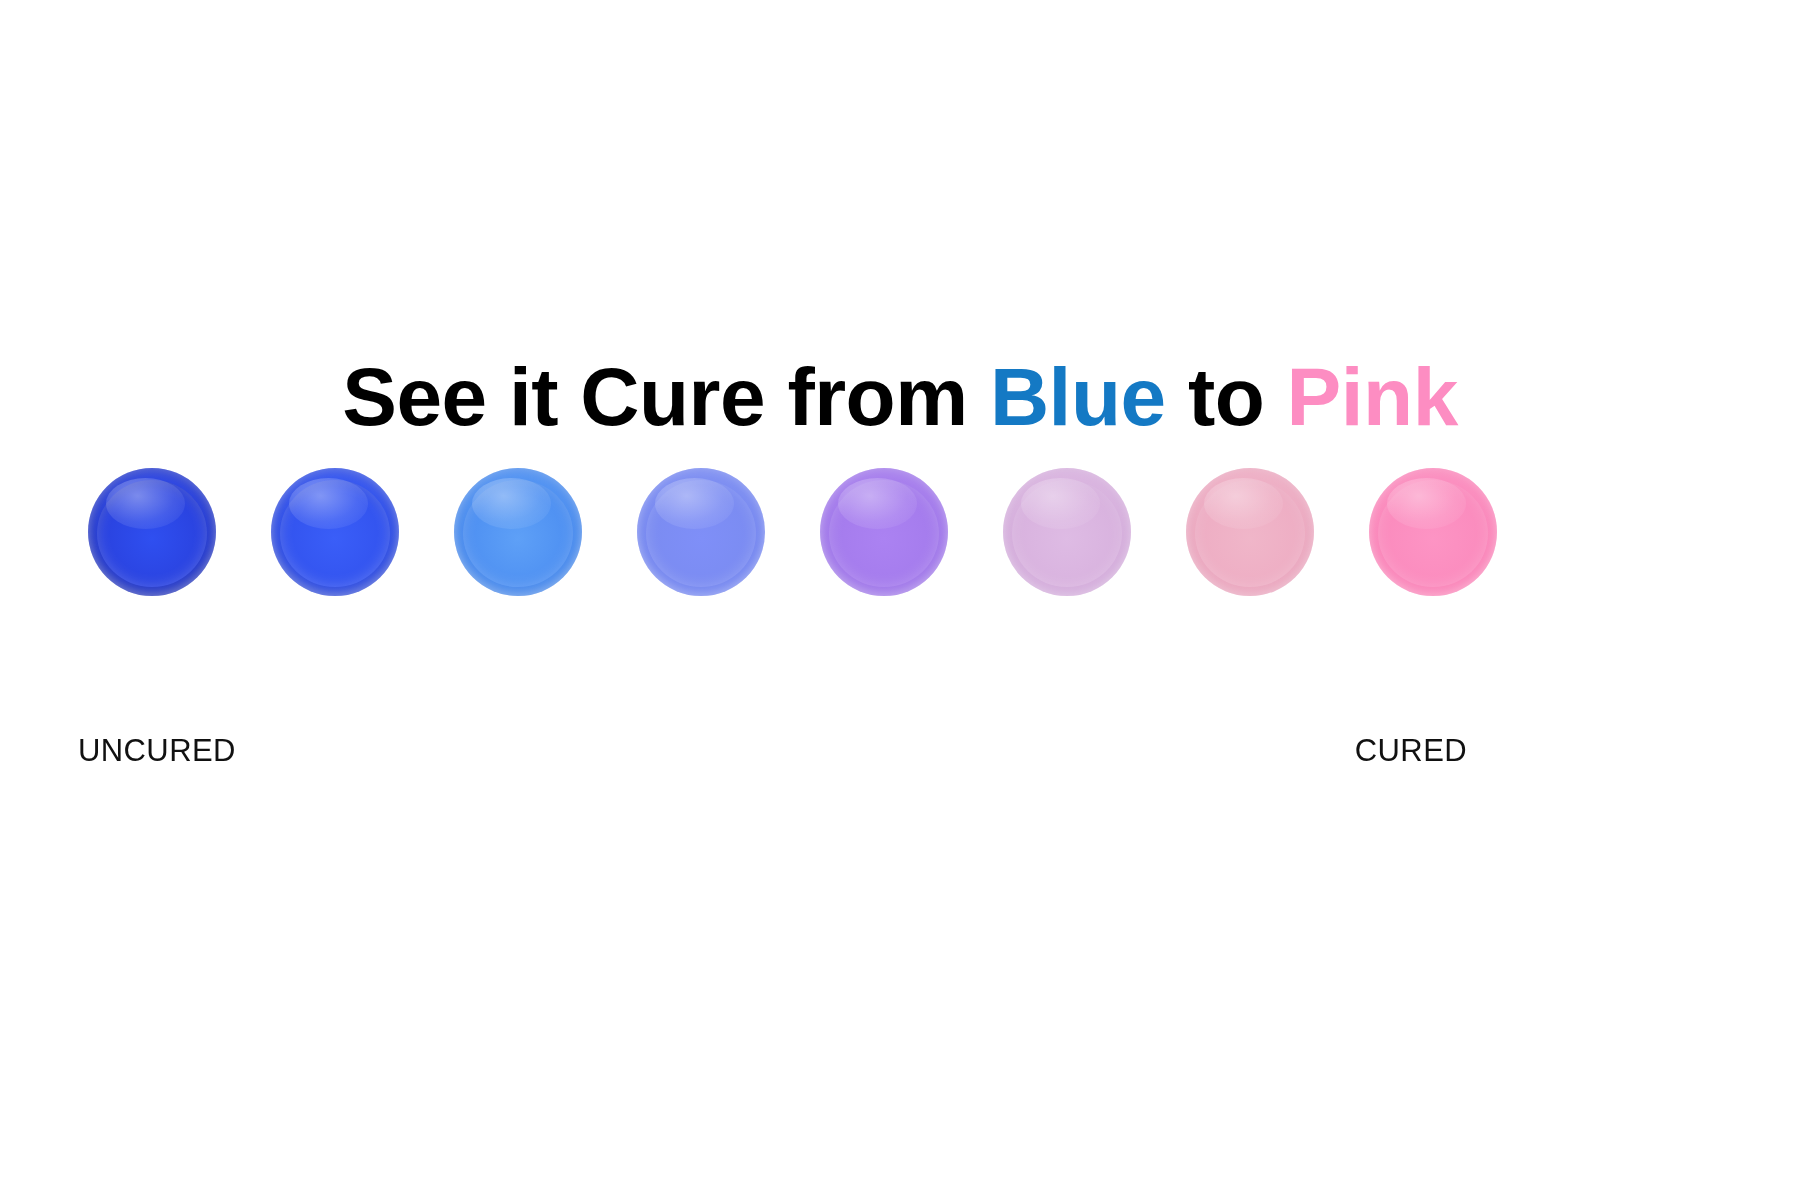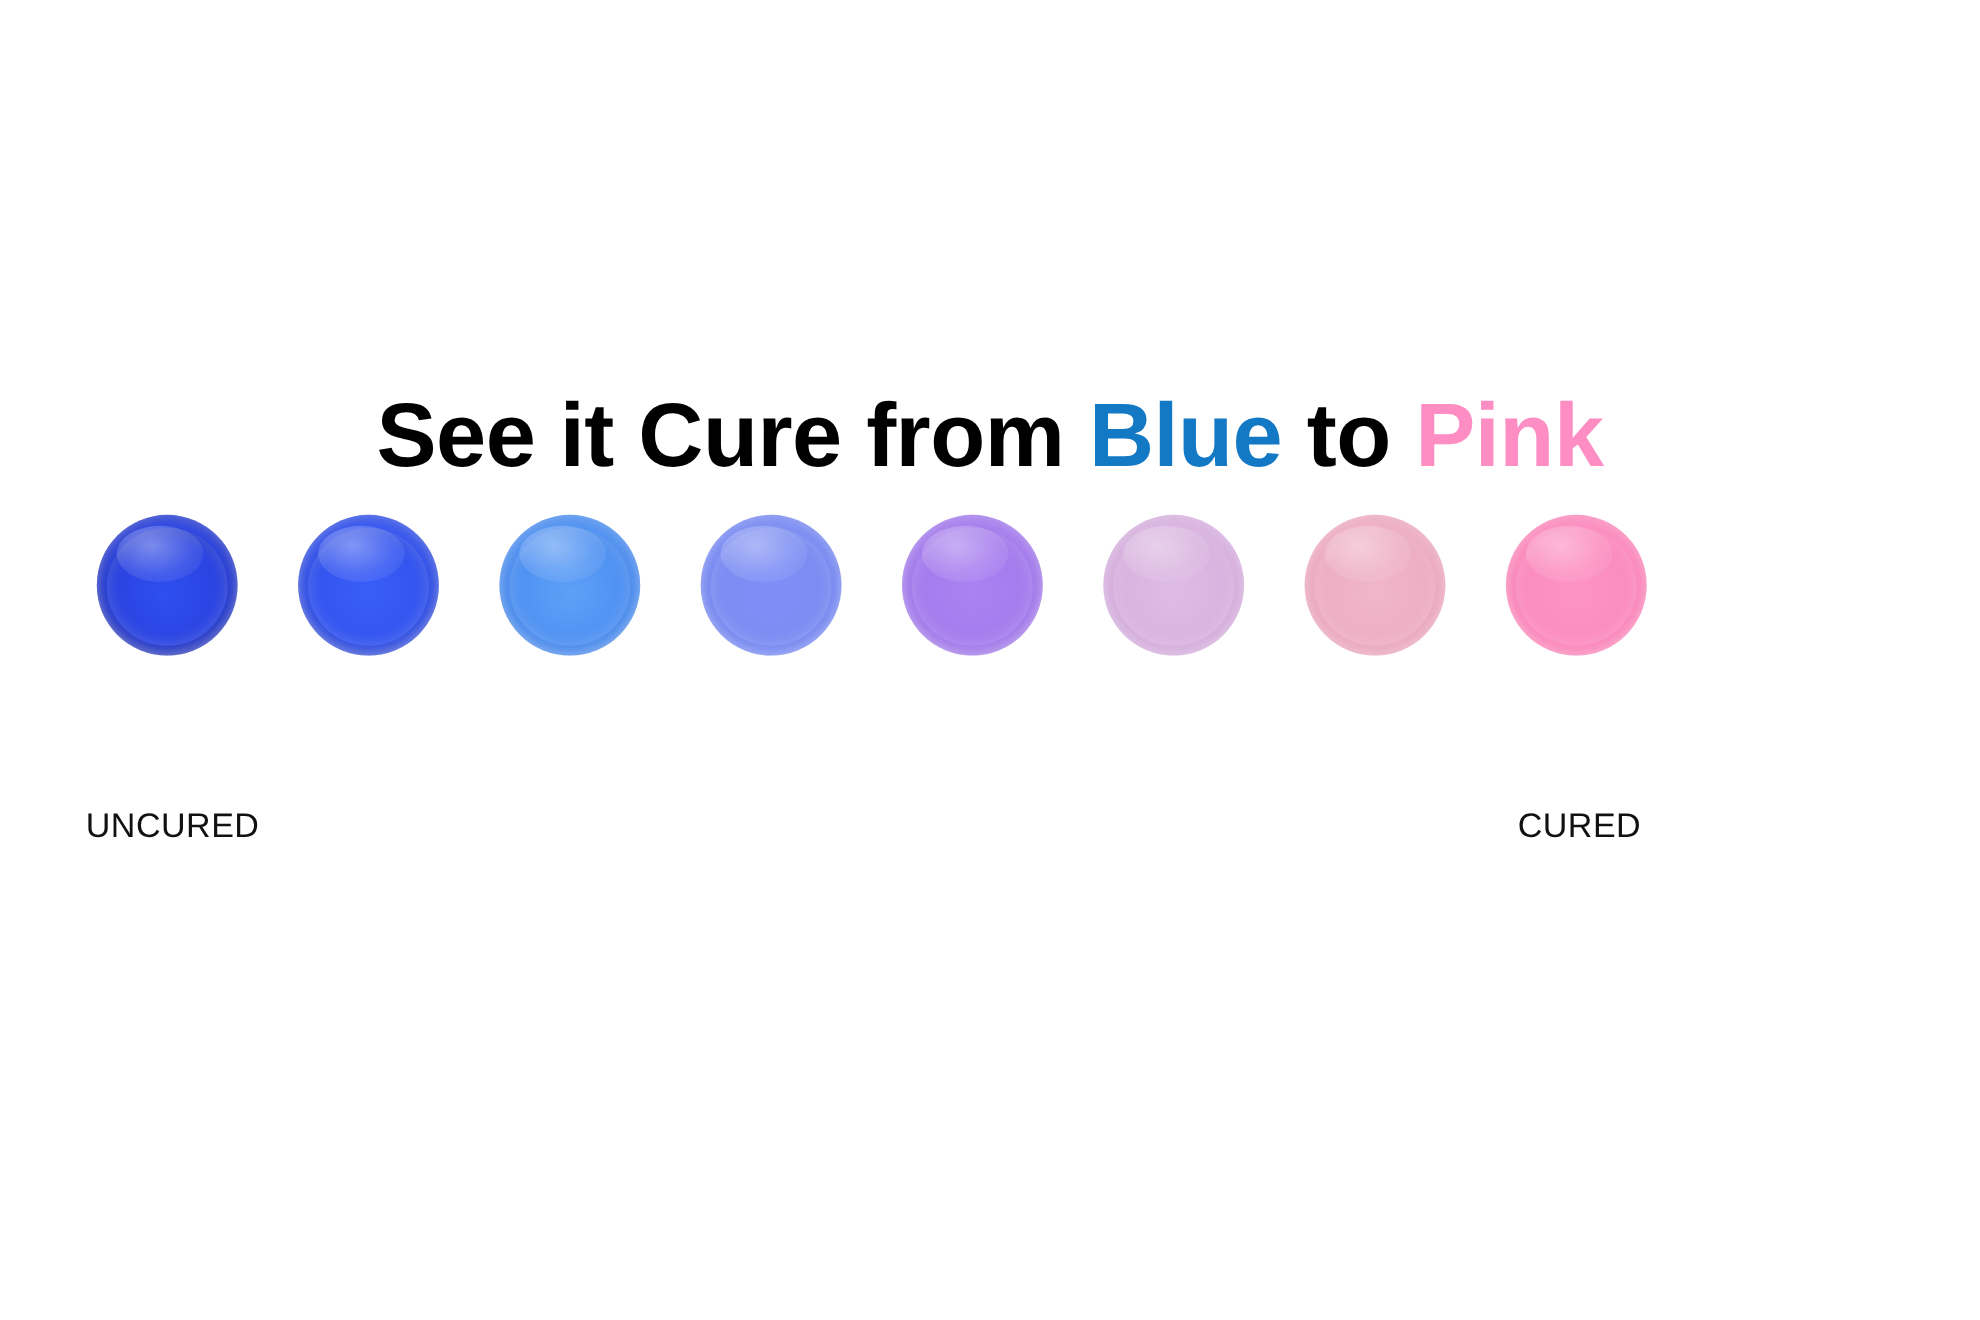--- a/index.html
+++ b/index.html
@@ -99,21 +99,21 @@
     top: 700px;
     font-family: "Liberation Sans", sans-serif;
     font-size: 31px;
     font-weight: normal;
     letter-spacing: 0.4px;
     color: #111111;
     white-space: nowrap;
     margin-top: 33px;
   }
   #label-uncured { left: 78px; text-align: left; }
-  #label-cured   { right: 60px; text-align: right; }
+  #label-cured   { right: 85px; text-align: right; }
 </style>
 </head>
 <body>
 
 <div id="stage">
 
   <h1 id="headline">
     <span class="seg seg-black" style="color: rgb(0, 0, 0);">See it Cure from </span><span class="seg seg-blue" style="color: rgb(20, 121, 196);">Blue</span><span class="seg seg-black" style="color: rgb(0, 0, 0);"> to </span><span class="seg seg-pink" style="color: rgb(253, 141, 194);">Pink</span>
   </h1>
 

